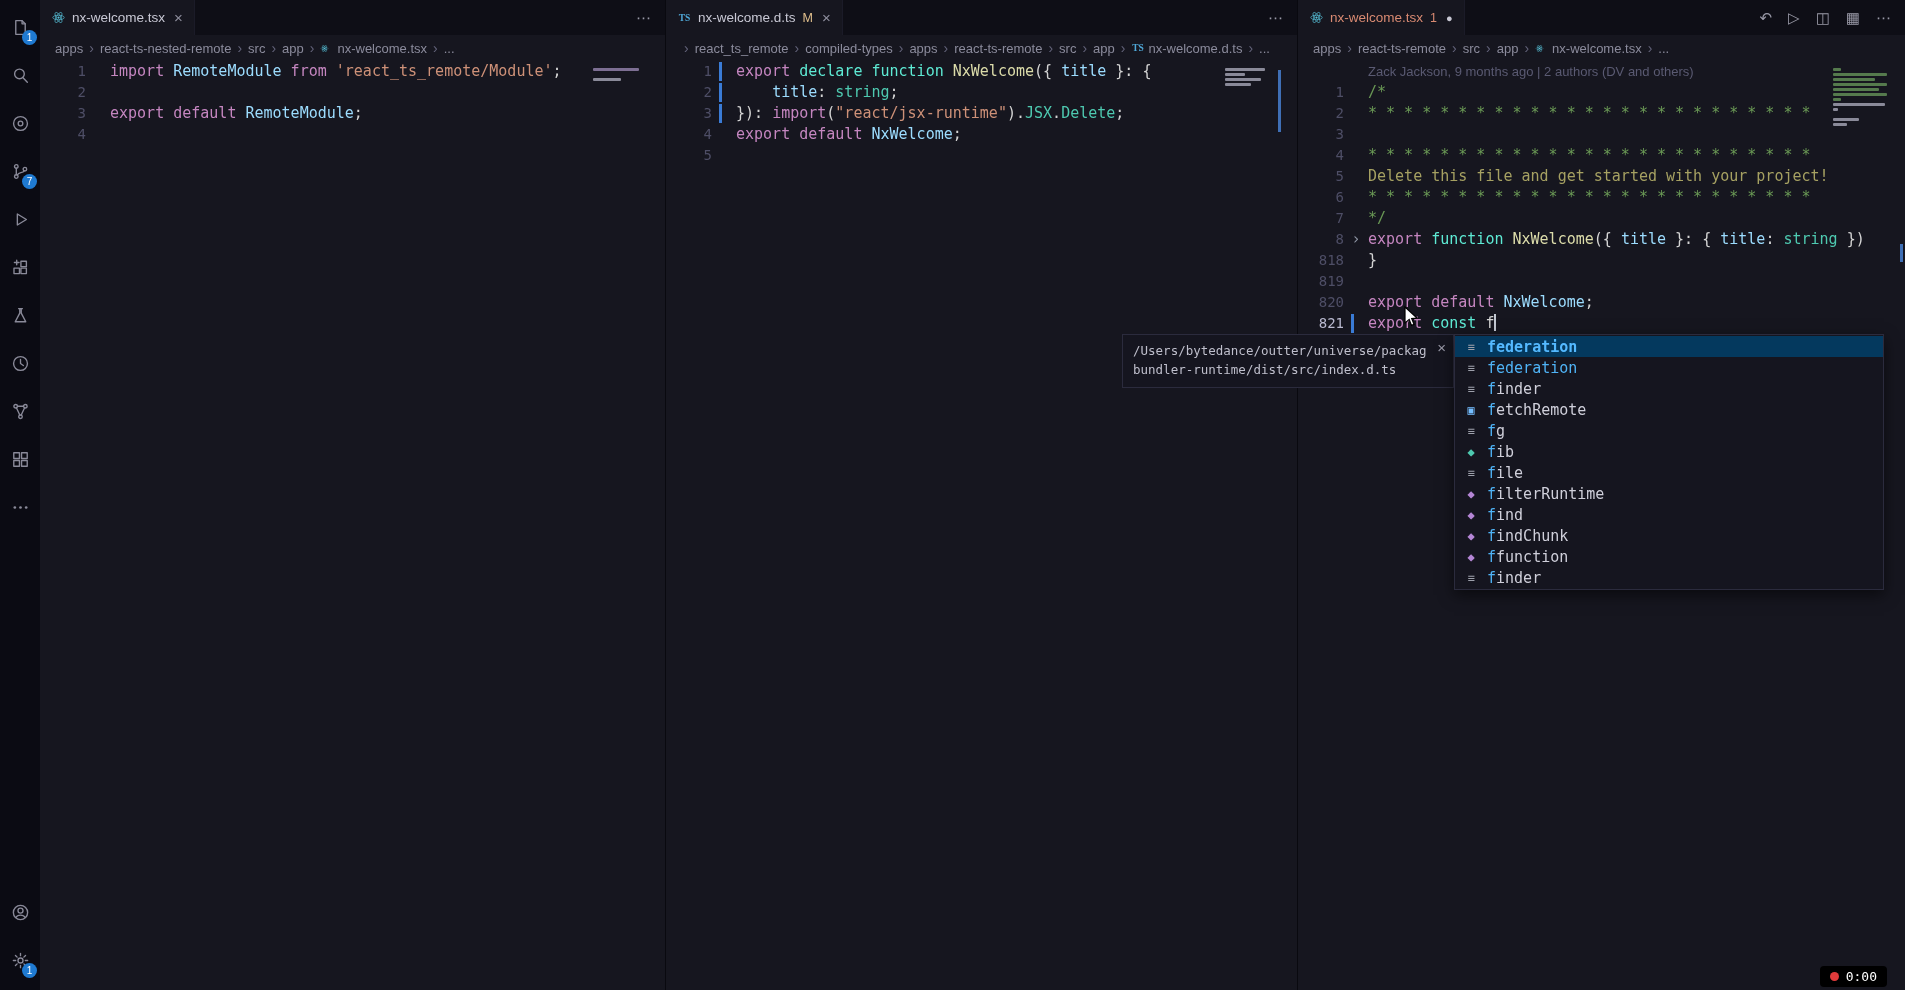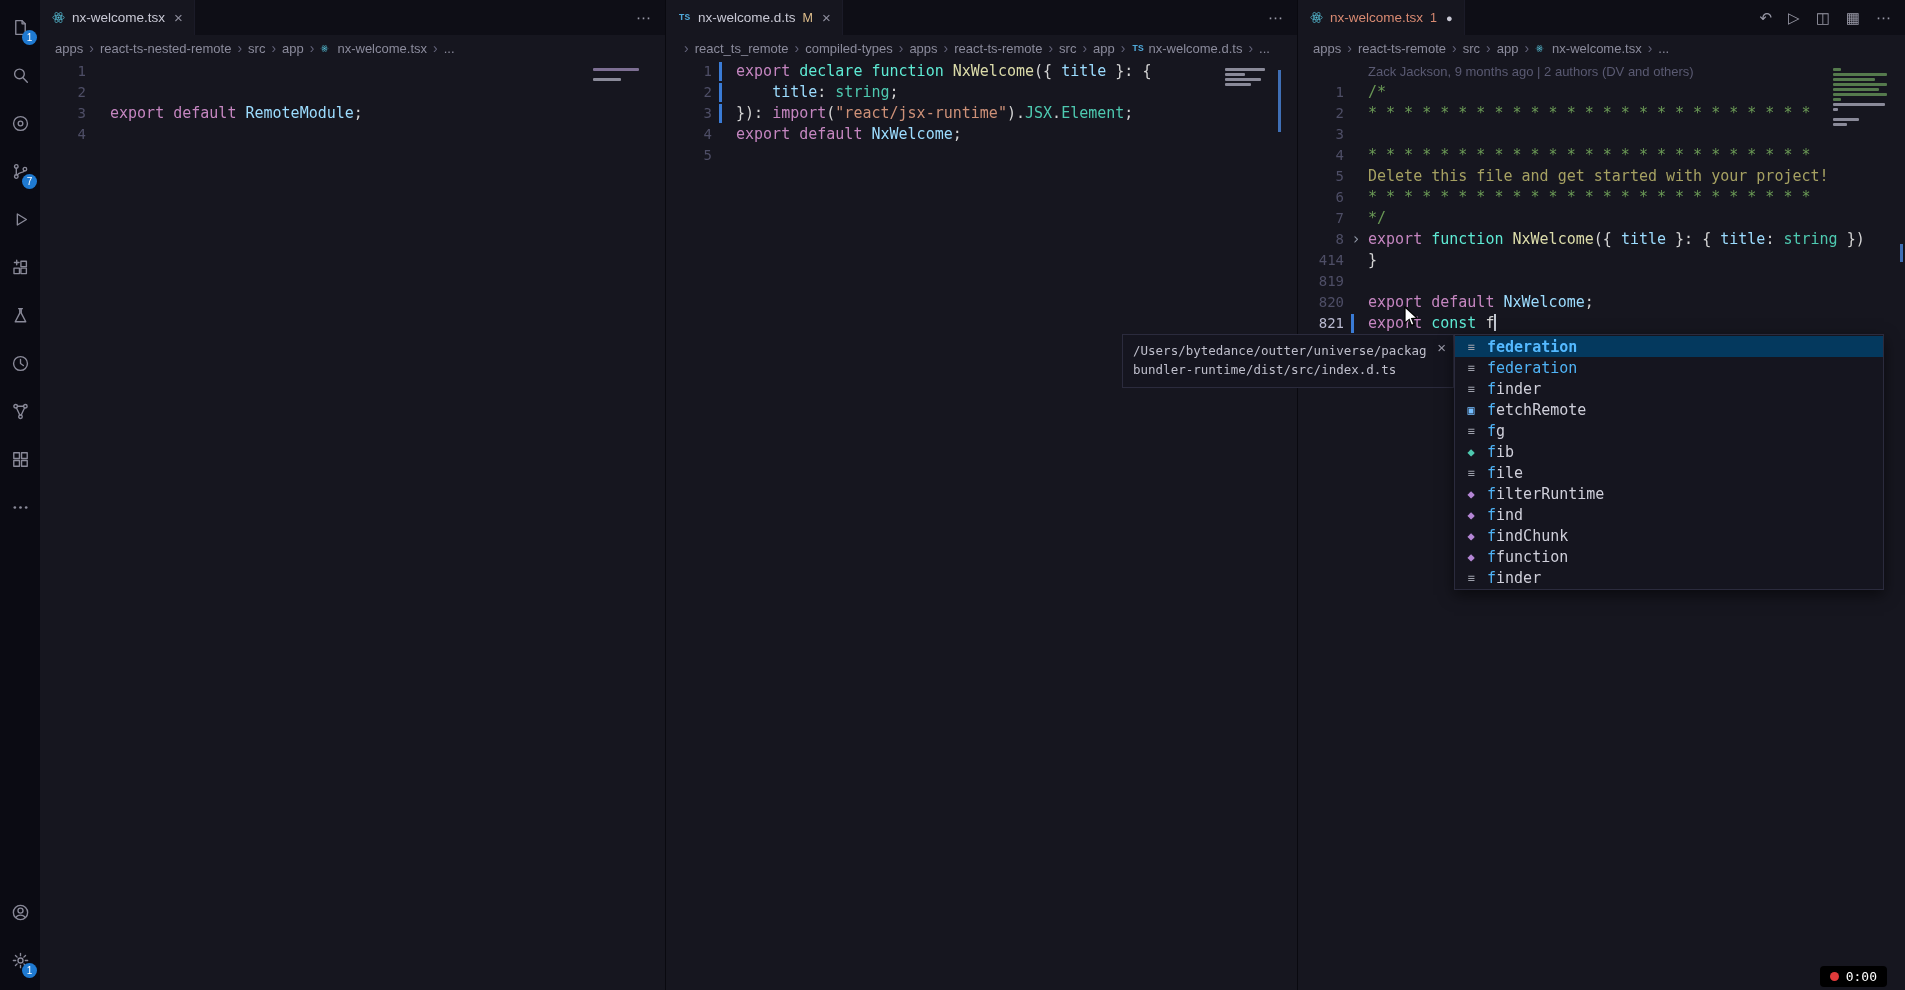--- a/index.html
+++ b/index.html
@@ -30,21 +30,21 @@
   .prob-badge{color:#d98a72;margin-left:7px;font-size:12.5px}
   .dirty{color:#c8c8d4;margin-left:9px;font-size:11px}
   .tab-close{color:#8f8f9e;margin-left:9px;font-size:15px;cursor:pointer}
   .tab-actions{margin-left:auto;display:flex;gap:16px;padding-right:14px;color:#9a9aa8;font-size:15px;align-items:center}
   .act-ico{cursor:pointer}
   .breadcrumbs{height:26px;display:flex;align-items:center;padding-left:15px;font-size:13px;color:#8b8b9c;gap:3px;white-space:nowrap;overflow:hidden}
   .bc-sep{color:#63637a;margin:0 3px;font-size:14px}
   .bc-item{display:inline-flex;align-items:center;cursor:pointer}
   .fic{display:inline-flex;width:15px;height:15px;margin-right:6px;align-items:center;justify-content:center;flex:0 0 auto}
   .fic svg{width:15px;height:15px}
-  .fic.ts{color:#4fa8d8;font-weight:bold;font-size:9.5px;font-family:Liberation Mono, monospace}
+  .fic.ts{color:#4fa8d8;font-weight:bold;font-size:9.5px;font-family:Liberation Serif, serif}
   .fic.sm,.fic.sm svg{width:13px;height:13px;margin-right:4px}
   
   .editor{position:relative;font-family:"DejaVu Sans Mono",monospace;font-size:15px}
   .blame{height:21px;line-height:21px;margin-left:70px;color:#5a5a72;font-size:13px;font-family:"Liberation Sans",sans-serif}
   .code-line{position:relative;display:flex;height:21px;line-height:21px}
   .ln{flex:0 0 46px;text-align:right;color:#4e4e66;font-size:14px}
   .code-line.active .ln{color:#b9b9cf}
   .fold{flex:0 0 24px;text-align:center;color:#9097a6;font-size:15px}
   .code{white-space:pre}
   .gmod{position:absolute;left:53px;top:1px;bottom:1px;width:3px;background:#3a7bd5}
@@ -231,20 +231,21 @@
           <span class="bc-sep">›</span>
           <span class="bc-item">
             <span>...</span>
           </span>
         </div>
       <div class="editor">
         <div class="code-lines">
             <div class="code-line">
               <span class="ln">1</span>
               <span class="fold"></span>
+              <span class="code"><span class="tok-kw">import </span><span class="tok-vr">RemoteModule</span><span class="tok-kw"> from </span><span class="tok-st">'react_ts_remote/Module'</span><span class="tok-pl">;</span></span>
             </div>
             <div class="code-line">
               <span class="ln">2</span>
               <span class="fold"></span>
               <span class="code"></span>
             </div>
             <div class="code-line">
               <span class="ln">3</span>
               <span class="fold"></span>
               <span class="code"><span class="tok-kw">export default </span><span class="tok-vr">RemoteModule</span><span class="tok-pl">;</span></span>
@@ -321,21 +322,21 @@
             <div class="code-line">
               <span class="gmod"></span>
               <span class="ln">2</span>
               <span class="fold"></span>
               <span class="code"><span class="tok-pl">    </span><span class="tok-vr">title</span><span class="tok-pl">: </span><span class="tok-ty">string</span><span class="tok-pl">;</span></span>
             </div>
             <div class="code-line">
               <span class="gmod"></span>
               <span class="ln">3</span>
               <span class="fold"></span>
-              <span class="code"><span class="tok-pl">}): </span><span class="tok-kw">import</span><span class="tok-pl">(</span><span class="tok-st">"react/jsx-runtime"</span><span class="tok-pl">).</span><span class="tok-ty">JSX</span><span class="tok-pl">.</span><span class="tok-ty">Element</span><span class="tok-pl">;</span></span>
+              <span class="code"><span class="tok-pl">}): </span><span class="tok-kw">import</span><span class="tok-pl">(</span><span class="tok-st">"react/jsx-runtime"</span><span class="tok-pl">).</span><span class="tok-ty">JSX</span><span class="tok-pl">.</span><span class="tok-ty">Delete</span><span class="tok-pl">;</span></span>
             </div>
             <div class="code-line">
               <span class="ln">4</span>
               <span class="fold"></span>
               <span class="code"><span class="tok-kw">export default </span><span class="tok-vr">NxWelcome</span><span class="tok-pl">;</span></span>
             </div>
             <div class="code-line">
               <span class="ln">5</span>
               <span class="fold"></span>
               <span class="code"></span>
@@ -449,21 +450,21 @@
               <span class="ln">7</span>
               <span class="fold"></span>
               <span class="code"><span class="tok-cm">*/</span></span>
             </div>
             <div class="code-line">
               <span class="ln">8</span>
               <span class="fold">›</span>
               <span class="code"><span class="tok-kw">export </span><span class="tok-kb">function </span><span class="tok-fn">NxWelcome</span><span class="tok-pl">({ </span><span class="tok-vr">title</span><span class="tok-pl"> }: { </span><span class="tok-vr">title</span><span class="tok-pl">: </span><span class="tok-ty">string</span><span class="tok-pl"> })</span></span>
             </div>
             <div class="code-line">
-              <span class="ln">414</span>
+              <span class="ln">818</span>
               <span class="fold"></span>
               <span class="code"><span class="tok-pl">}</span></span>
             </div>
             <div class="code-line">
               <span class="ln">819</span>
               <span class="fold"></span>
               <span class="code"></span>
             </div>
             <div class="code-line">
               <span class="ln">820</span>

